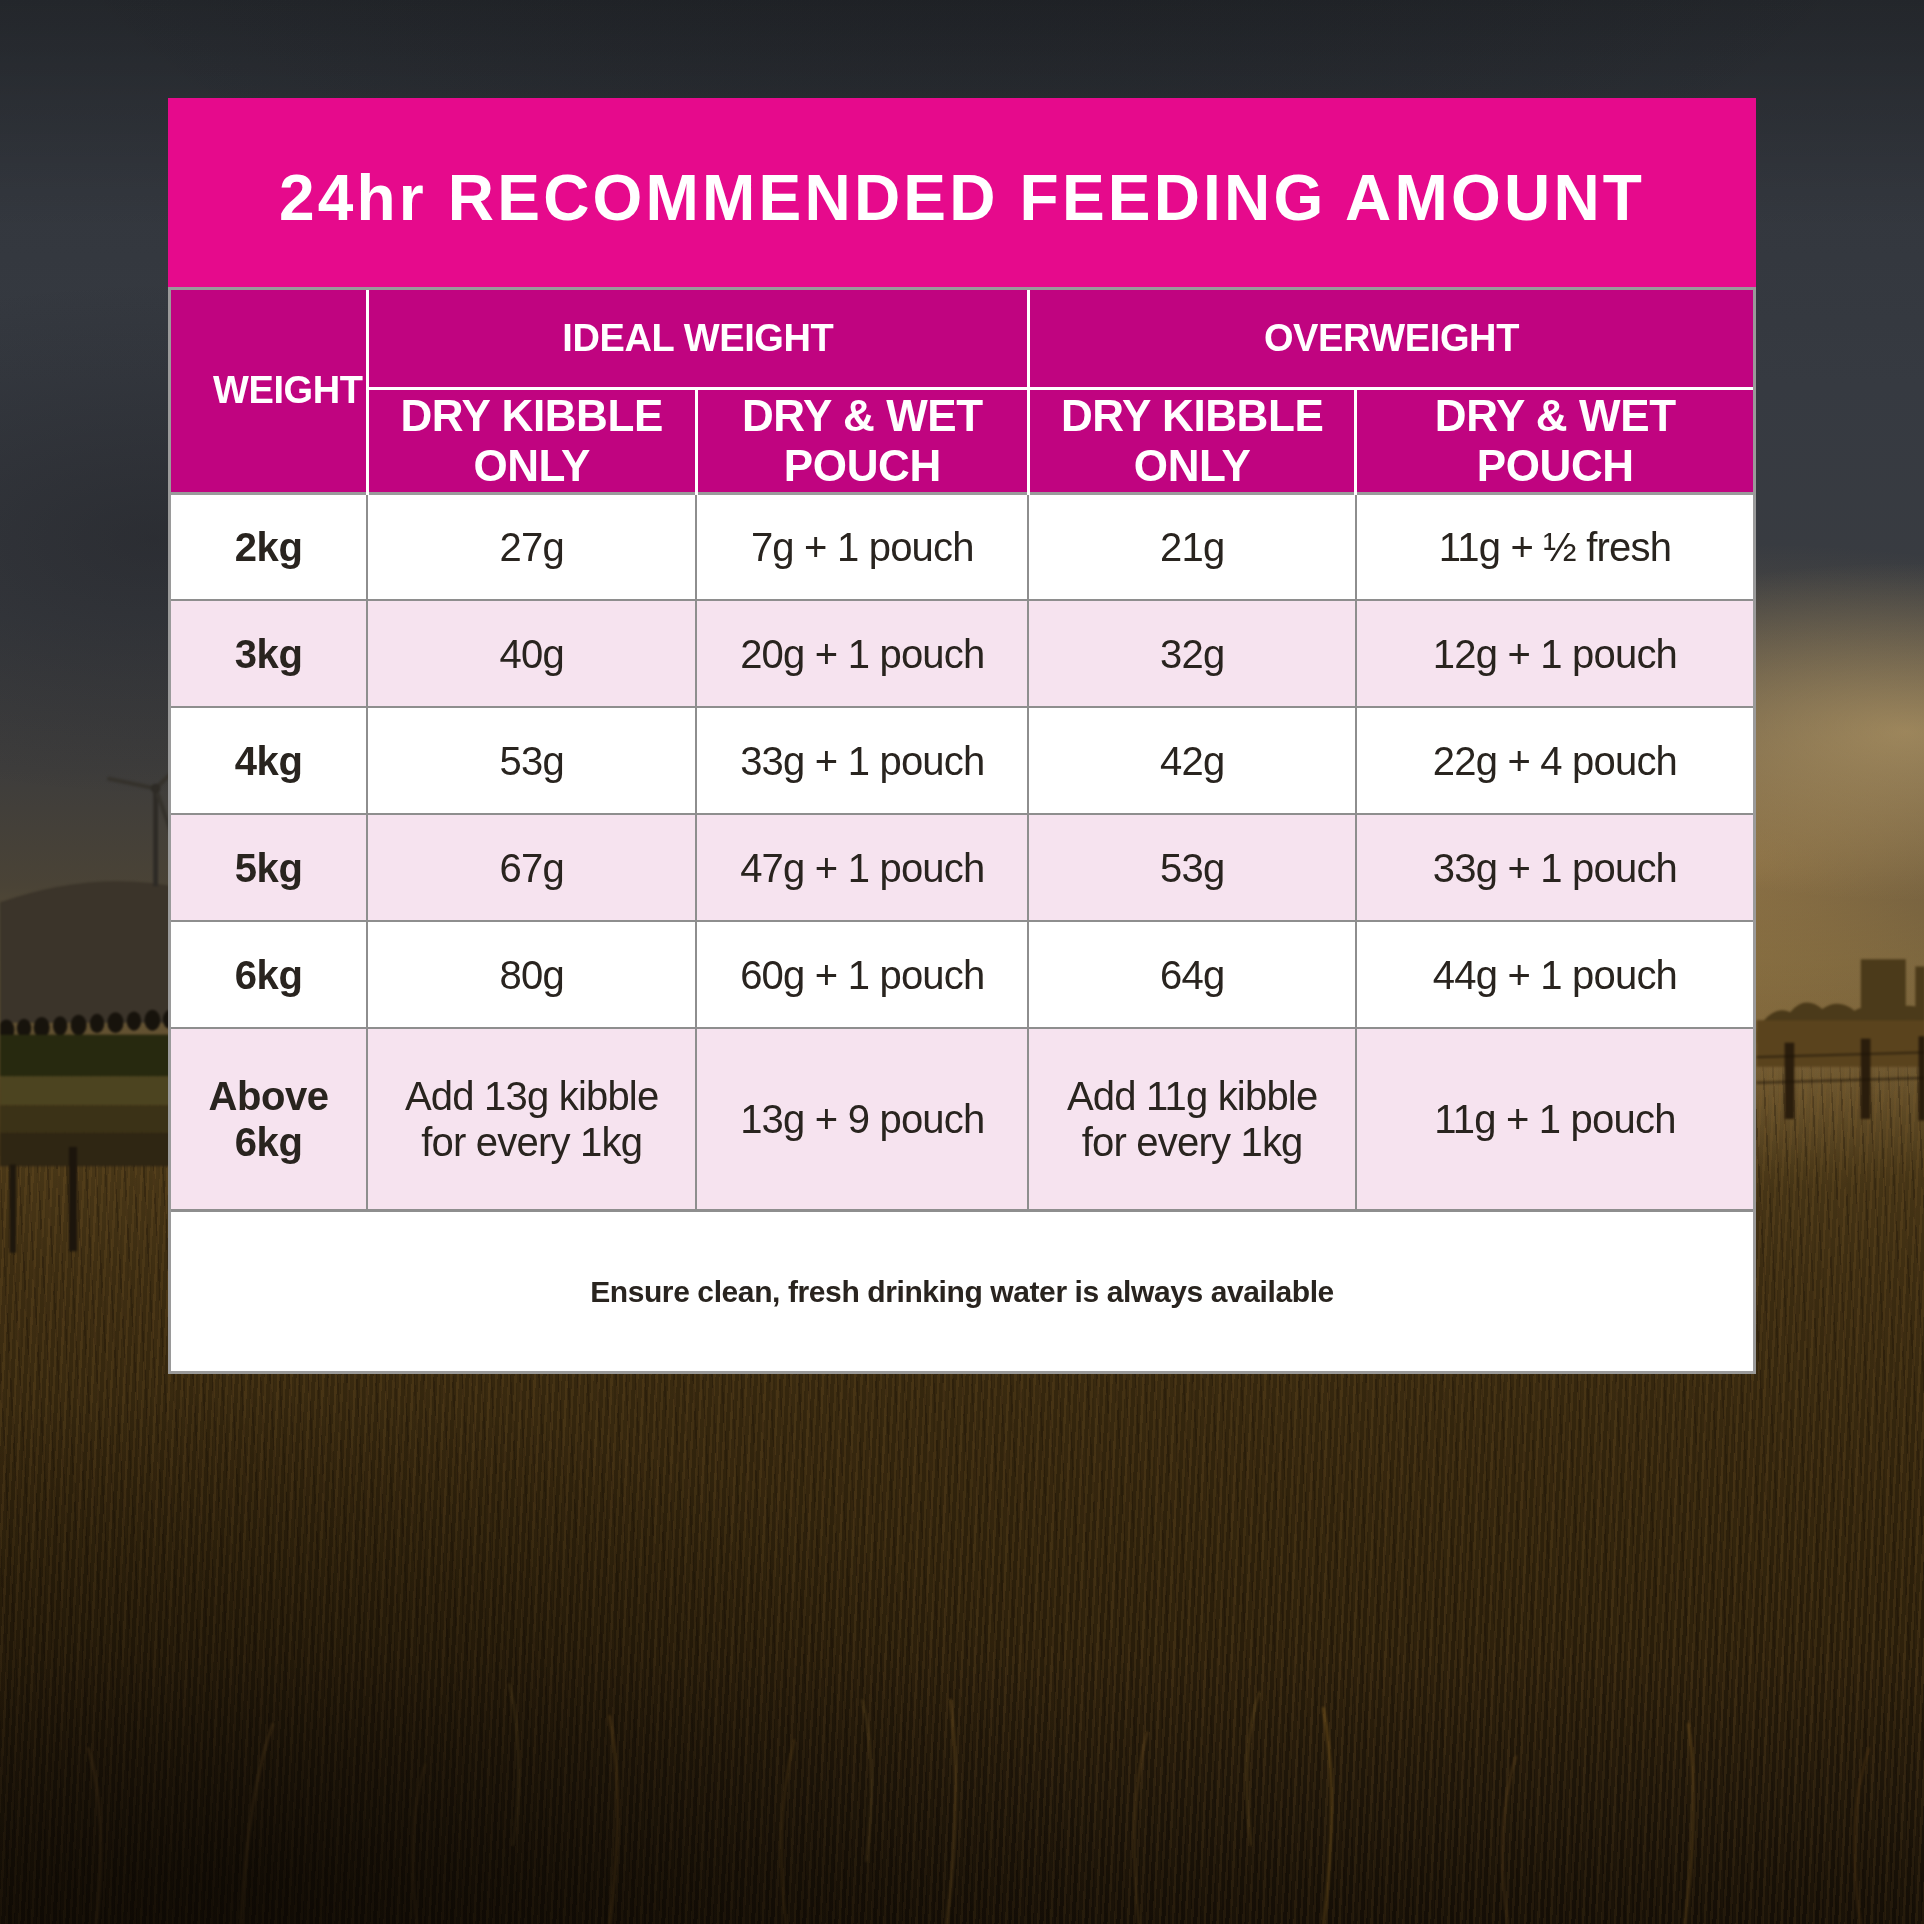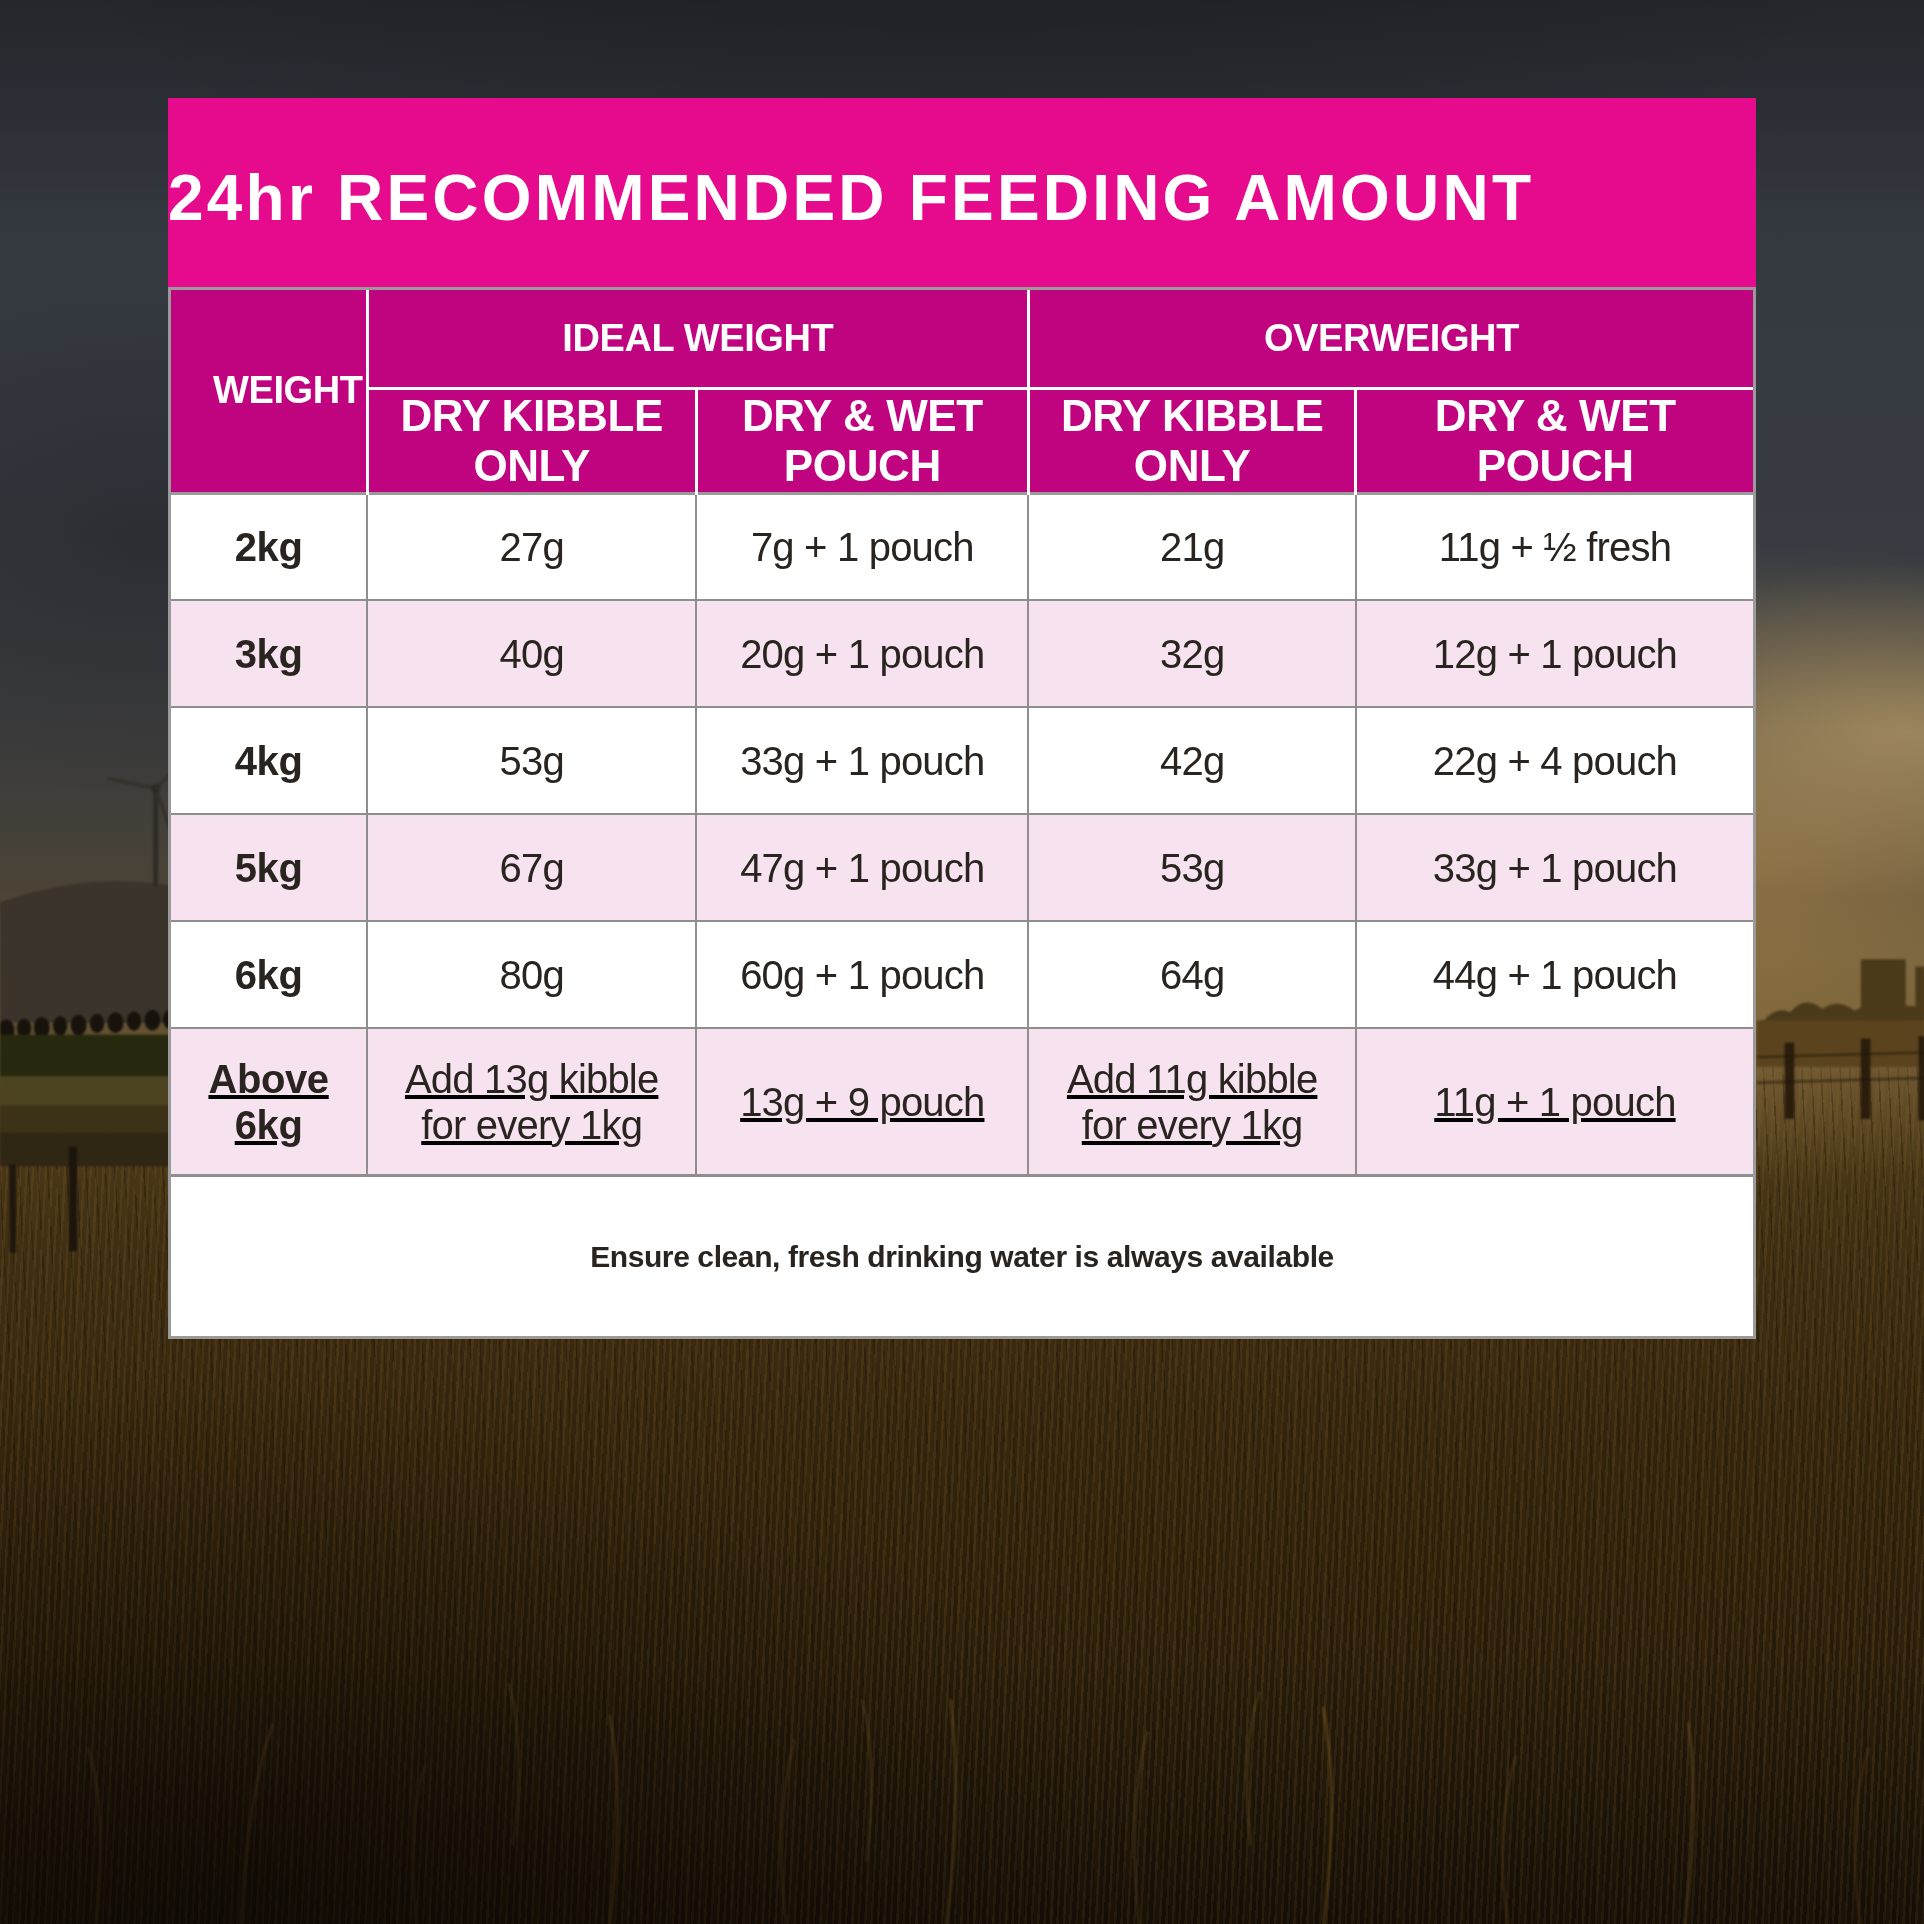--- a/index.html
+++ b/index.html
@@ -45,21 +45,21 @@
     background:
       radial-gradient(1444px 802px at 12% 98%, rgba(8,5,2,.55), rgba(0,0,0,0) 62%),
       radial-gradient(1684px 882px at 50% -12%, rgba(8,9,12,.30), rgba(0,0,0,0) 60%),
       linear-gradient(180deg, rgba(0,0,0,.22) 0%, rgba(0,0,0,0) 12%, rgba(0,0,0,0) 86%, rgba(0,0,0,.30) 100%);
   }
 
   
   .banner {
     position: absolute; left: 168px; top: 98px; width: 1588px; height: 200px;
     background: var(--banner-pink, #E60A8C);
-    display: flex; align-items: center; 
+    display: flex; align-items: center; justify-content: center;
     z-index: 10;
   }
   .banner h1 {
     margin: 0;
     color: var(--text-white, #fff);
     font-size: 64px; font-weight: 700; letter-spacing: 3.2px;
     white-space: nowrap;
   }
 
   
@@ -98,21 +98,21 @@
     color: var(--text-dark, #29241f);
     font-size: 40px; letter-spacing: -0.8px; line-height: 1.15;
     padding: 0 17.6px;
     border-top: 2.4px solid var(--border-gray, #8E8E8E);
     border-left: 2.4px solid var(--border-gray, #8E8E8E);
   }
   tbody td:first-child { border-left: none; font-weight: 700; letter-spacing: -0.4px; }
   tbody tr:first-child td { border-top: 3.2px solid #9a9a9a; }
   tbody tr { height: 107px; background: var(--row-white, #fff); }
   tbody tr.alt { background: var(--row-pink, #F6E3EF); }
-  tbody tr.tall { height: 146px; text-decoration: underline; }
+  tbody tr.tall { height: 181px; }
 
   .card-footer {
     height: 159px;
     border-top: 3.2px solid var(--border-gray, #8E8E8E);
     display: flex; align-items: center; justify-content: center;
     background: var(--row-white, #fff);
   }
   .card-footer p {
     margin: 0; font-size: 30px; font-weight: 700;
     color: var(--text-dark, #29241f); letter-spacing: -0.4px;

